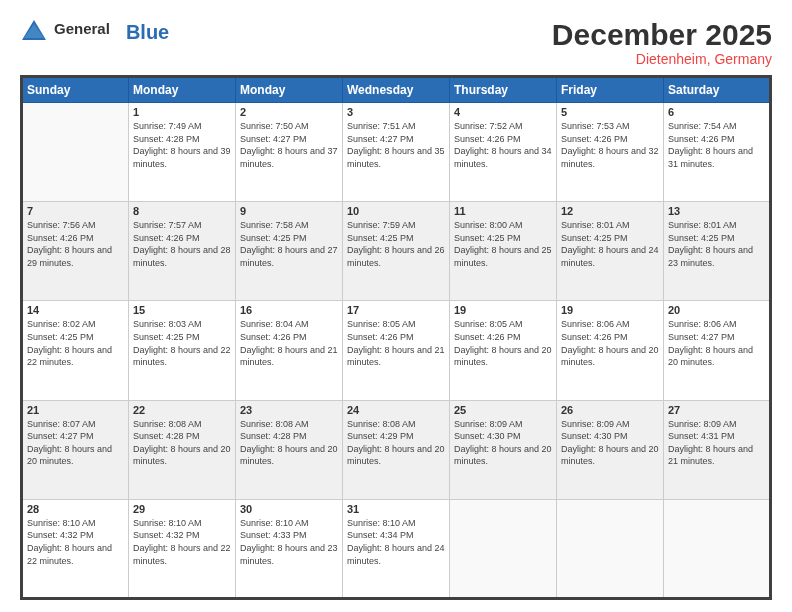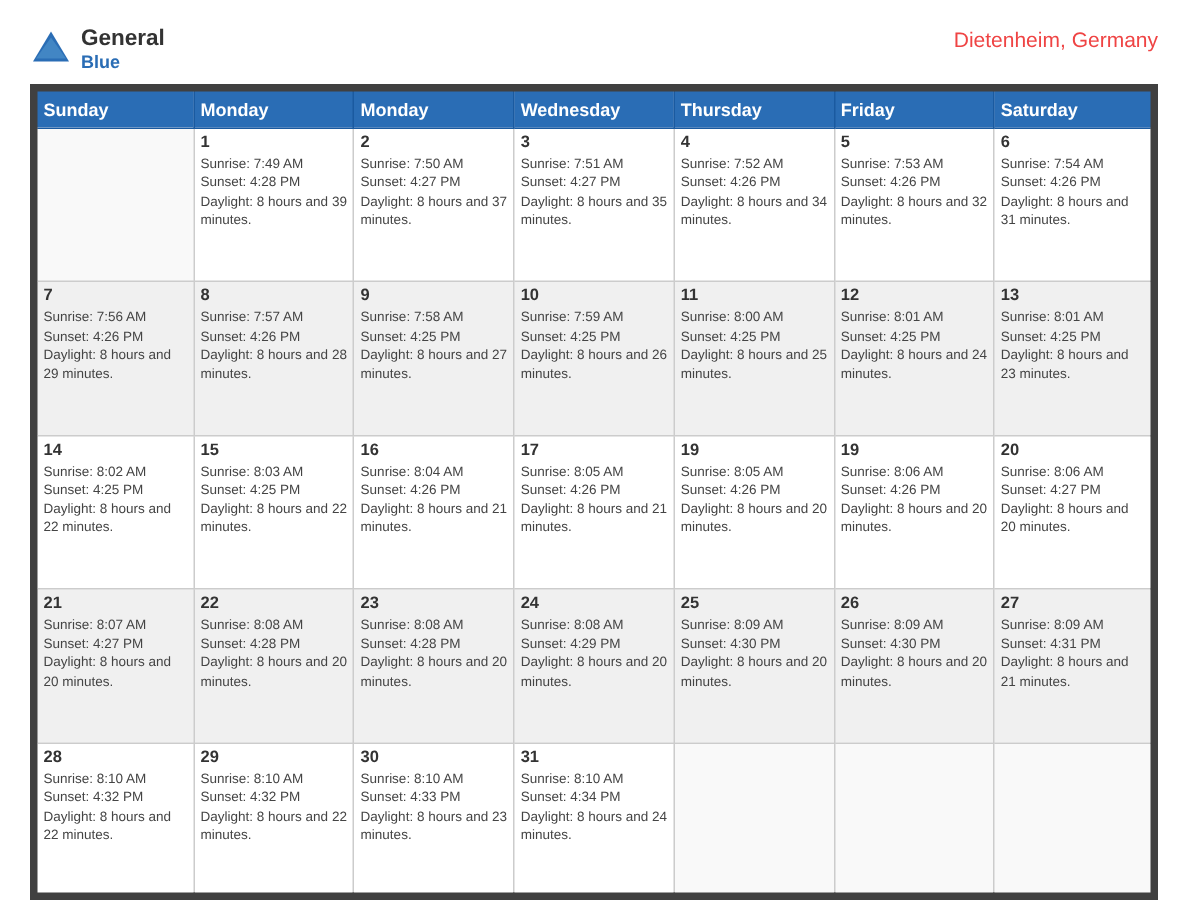--- a/index.html
+++ b/index.html
@@ -23,30 +23,31 @@
       justify-content: space-between;
       margin-bottom: 8px;
     }
     .logo {
       display: flex;
       align-items: center;
       gap: 4px;
     }
     .logo-text {
       display: flex;
-      flex-direction: column;
+      flex-direction: row;
       line-height: 1.1;
+      gap: 16px;
     }
     .logo-general {
       font-size: 15px;
       font-weight: bold;
       color: #333;
     }
     .logo-blue {
-      font-size: 12px;
+      font-size: 20px;
       font-weight: bold;
       color: #2a6db5;
     }
     .logo-icon {
       width: 28px;
       height: 28px;
       margin-right: 2px;
     }
     .title-block {
       text-align: right;
@@ -56,21 +57,21 @@
       font-weight: bold;
       color: #333;
       line-height: 1.1;
     }
     .subtitle {
       font-size: 14px;
       color: #ef4444;
     }
     .calendar {
       flex: 1;
-      border: 5px solid #404040;
+      border: 3px solid #404040;
       border-collapse: collapse;
       width: 100%;
       table-layout: fixed;
     }
     .calendar th {
       background: #2a6db5;
       color: #fff;
       font-size: 12px;
       font-weight: bold;
       padding: 5px 4px;
@@ -113,20 +114,21 @@
       <svg class="logo-icon" viewBox="0 0 28 28">
         <polygon points="14,2 26,22 2,22" fill="#2a6db5"></polygon>
         <polygon points="14,6 24,20 4,20" fill="#5a9fd4" opacity="0.5"></polygon>
       </svg>
       <div class="logo-text">
         <span class="logo-general">General</span>
         <span class="logo-blue">Blue</span>
       </div>
     </div>
     <div class="title-block">
+      <div class="main-title">December 2025</div>
       <div class="subtitle">Dietenheim, Germany</div>
     </div>
   </div>
 
   <table class="calendar">
     <thead>
       <tr>
         <th>Sunday</th>
         <th>Monday</th>
         <th>Monday</th>

